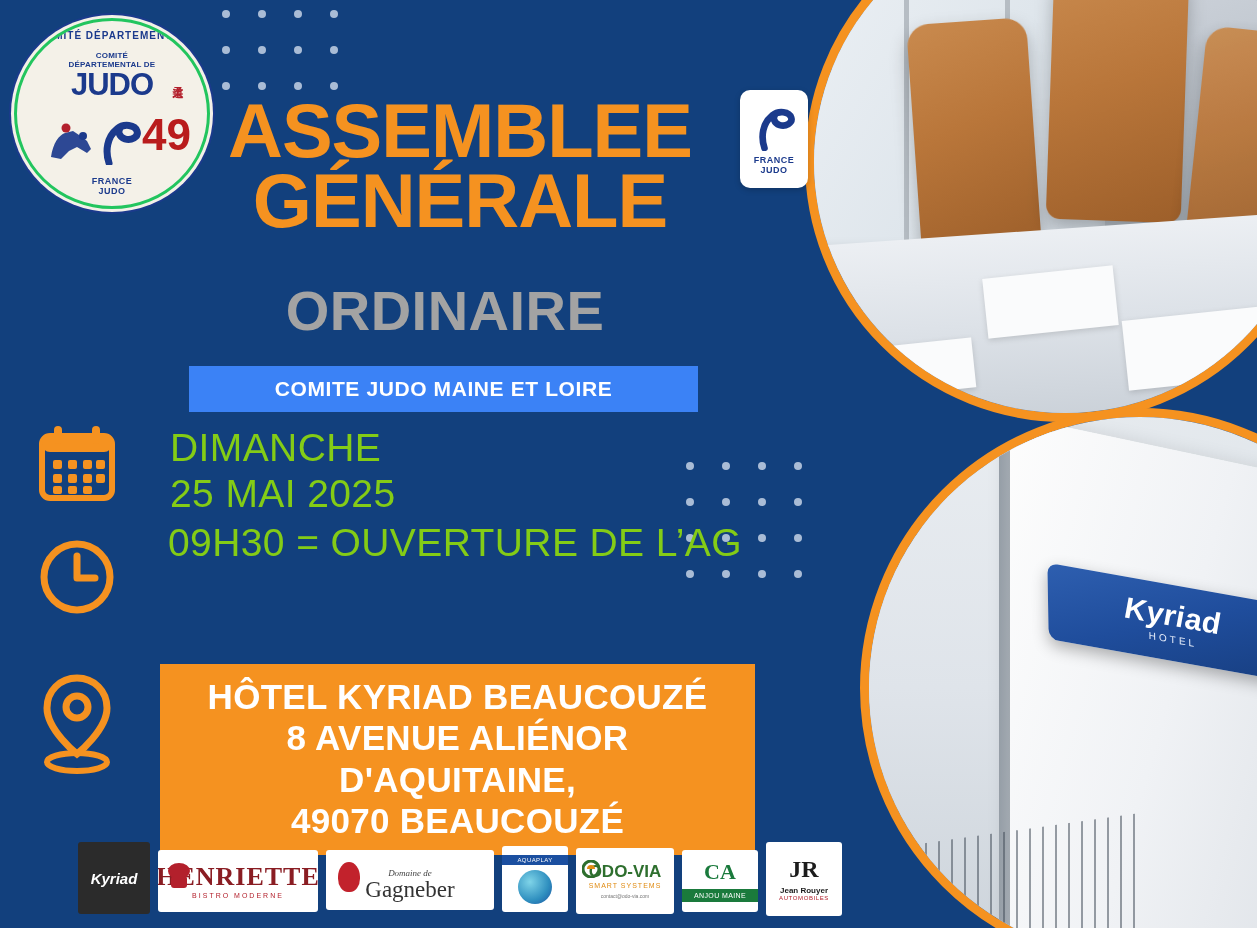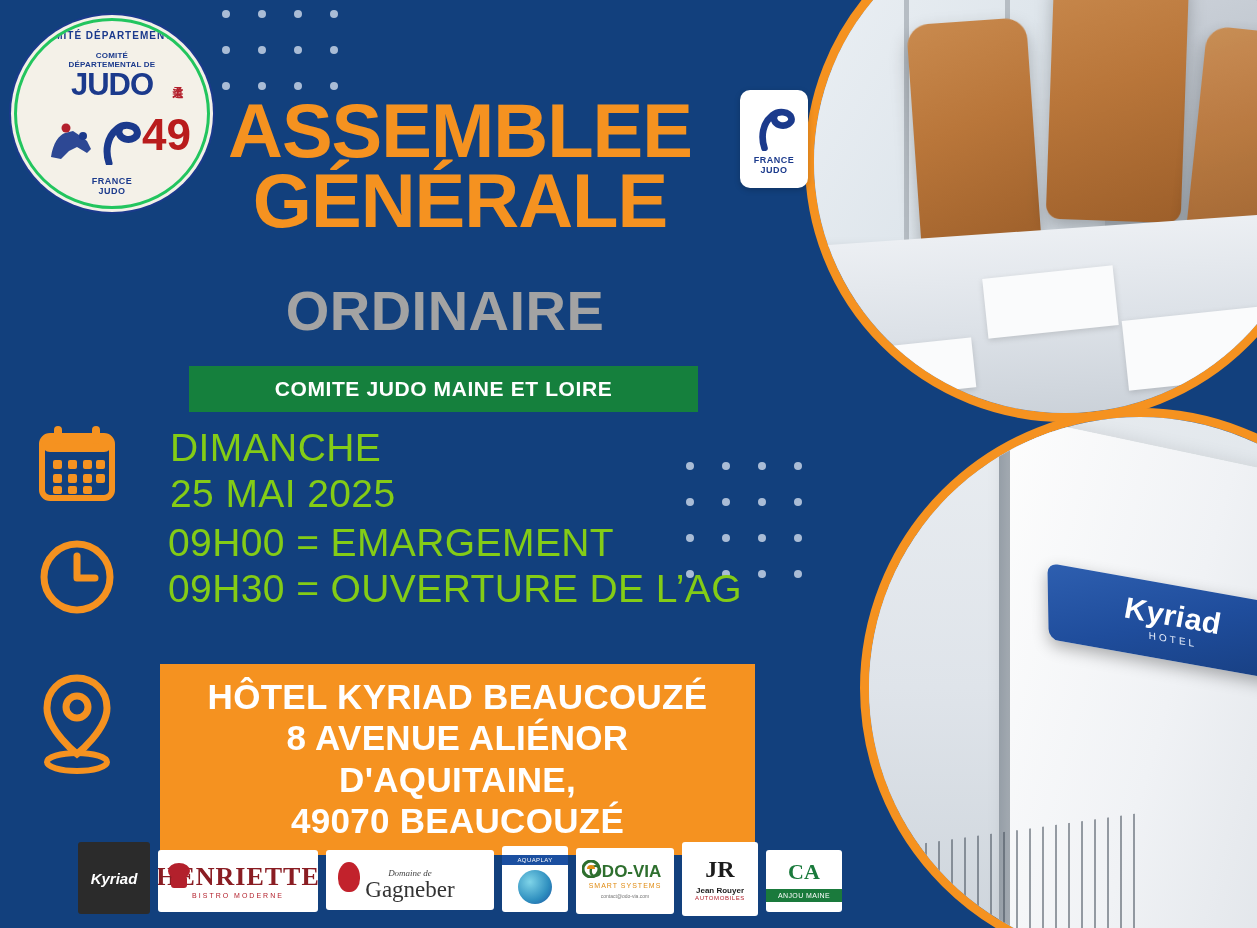--- a/index.html
+++ b/index.html
@@ -276,21 +276,21 @@
     text-align: center;
     color: #a3a3a3;
     font-size: 56px;
     font-weight: bold;
     letter-spacing: .5px;
   }
   .subtitle-band {
     position: absolute;
     left: 189px; top: 366px;
     width: 509px; height: 46px;
-    background: #15803d;
+    background: #3b82f6;
     display: flex;
     align-items: center;
     justify-content: center;
   }
   .subtitle-band span {
     color: #ffffff;
     font-size: 21px;
     font-weight: bold;
     letter-spacing: .6px;
   }
@@ -640,21 +640,20 @@
   <div class="row row-date">
     <div class="line">DIMANCHE</div>
     <div class="line">25 MAI 2025</div>
   </div>
 
   <svg class="icon-clock" viewBox="0 0 78 78">
     <circle cx="39" cy="39" r="33" fill="none" stroke="#f59220" stroke-width="7"></circle>
     <path d="M39 18 V40 H57" fill="none" stroke="#f59220" stroke-width="7" stroke-linecap="round" stroke-linejoin="round"></path>
   </svg>
   <div class="row row-time">
-    <div class="line">09H00 = EMARGEMENT</div>
     <div class="line">09H30  = OUVERTURE DE L’AG</div>
   </div>
 
   <svg class="icon-pin" viewBox="0 0 82 102">
     <path d="M41 6 C24 6 11 19 11 36 C11 58 41 82 41 82 C41 82 71 58 71 36 C71 19 58 6 41 6 Z" fill="none" stroke="#f59220" stroke-width="7"></path>
     <circle cx="41" cy="35" r="11" fill="none" stroke="#f59220" stroke-width="7"></circle>
     <ellipse cx="41" cy="90" rx="30" ry="9" fill="none" stroke="#f59220" stroke-width="6"></ellipse>
   </svg>
   <div class="address-band">
     <div>HÔTEL KYRIAD BEAUCOUZÉ</div>
@@ -691,26 +690,26 @@
     <div class="sp sp-odovia">
       <svg width="18" height="18" viewBox="0 0 18 18" style="position:absolute;left:6px;top:12px;">
         <circle cx="9" cy="9" r="8" fill="none" stroke="#2e6f2e" stroke-width="3"></circle>
         <path d="M5 9 a4 4 0 0 1 8 0" fill="#e08b12"></path>
       </svg>
       <div class="o-main">ODO-VIA</div>
       <div class="o-sub">SMART SYSTEMS</div>
       <div class="o-foot">contact@odo-via.com</div>
     </div>
 
+    <div class="sp sp-ca">
+      <div class="ca-logo">CA</div>
+      <div class="ca-band">ANJOU MAINE</div>
+    </div>
+
     <div class="sp sp-jr">
       <div class="jr-main">JR</div>
       <div class="jr-name">Jean Rouyer</div>
       <div class="jr-sub">AUTOMOBILES</div>
     </div>
 
-    <div class="sp sp-ca">
-      <div class="ca-logo">CA</div>
-      <div class="ca-band">ANJOU MAINE</div>
-    </div>
-
   </div>
 
 </div>
 
 </body></html>

